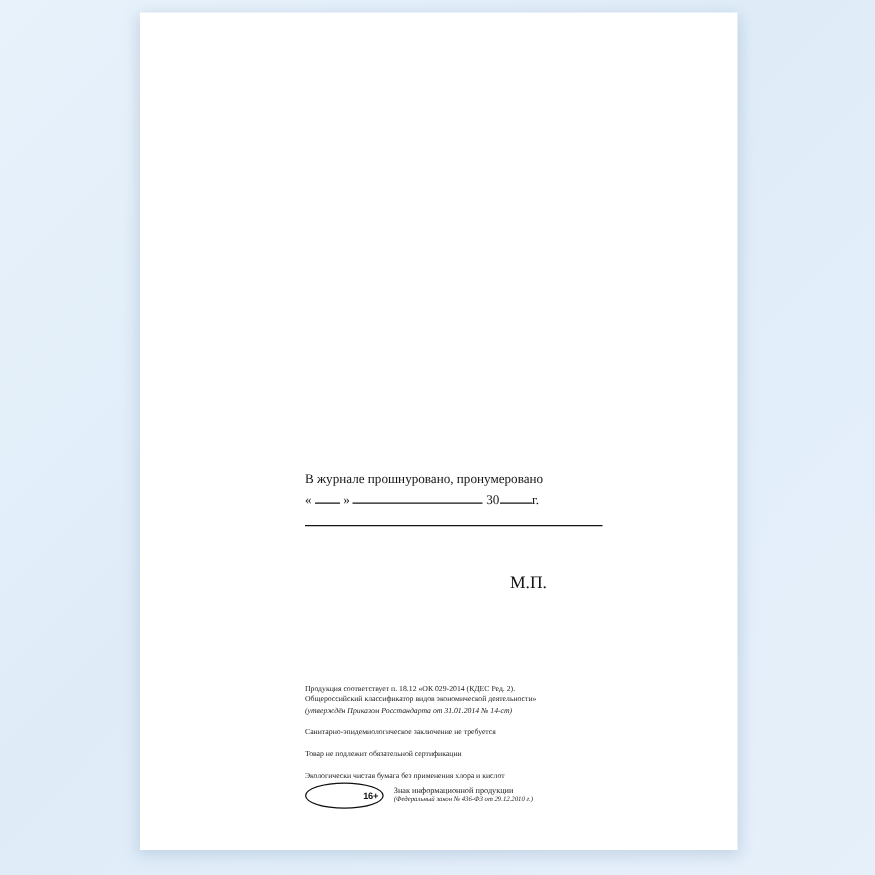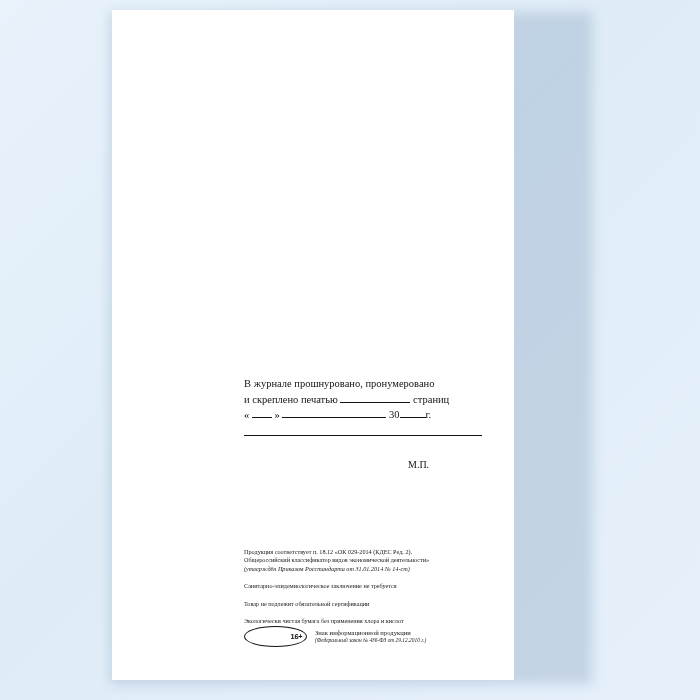--- a/index.html
+++ b/index.html
@@ -26,21 +26,21 @@
     top: 12px;
     width: 482px;
     height: 672px;
     background: rgba(120, 150, 180, 0.30);
     filter: blur(6px);
   }
   .page {
     position: absolute;
     left: 112px;
     top: 10px;
-    width: 402px;
+    width: 478px;
     height: 670px;
     background: #ffffff;
     box-sizing: border-box;
   }
   
   .decl {
     position: absolute;
     left: 132px;
     top: 366px;
     width: 300px;
@@ -64,21 +64,21 @@
     display: block;
     border-bottom: 1px solid #141414;
     width: 238px;
     height: 11px;
     margin-top: 1px;
   }
   .mp {
     position: absolute;
     left: 296px;
     top: 449px;
-    font-size: 10px;
+    font-size: 14px;
     color: #141414;
   }
   
   .legal {
     position: absolute;
     left: 132px;
     top: 538px;
     width: 330px;
     color: #1a1a1a;
   }
@@ -134,25 +134,20 @@
 
 <div id="stage">
 
   <div class="page-shadow"></div>
 
   <div class="page">
 
     <div class="decl">
       <div class="line">В журнале прошнуровано, пронумеровано</div>
       <div class="line">
-        <span>и скреплено печатью</span>
-        <span class="ul w70"></span>
-        <span>страниц</span>
-      </div>
-      <div class="line">
         <span>«</span>
         <span class="ul w22"></span>
         <span>»</span>
         <span class="ul w108"></span>
         <span>30</span><span class="ul w30"></span><span>г.</span>
       </div>
       <span class="fullrule"></span>
     </div>
 
     <div class="mp">М.П.</div>

